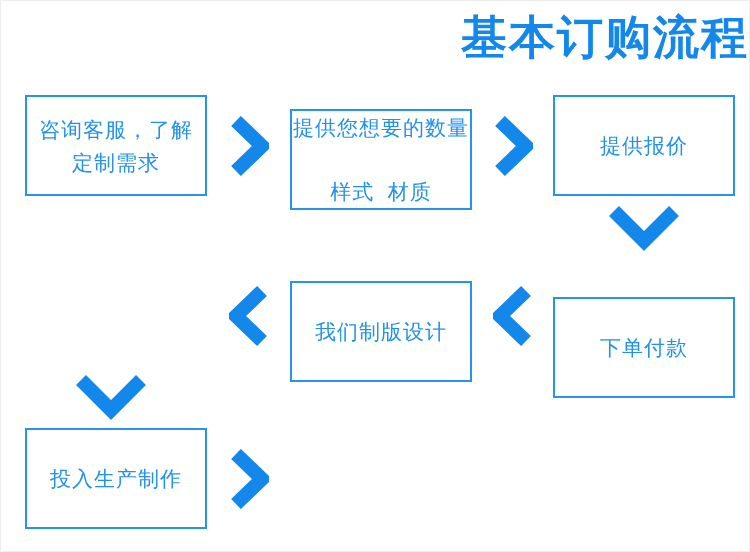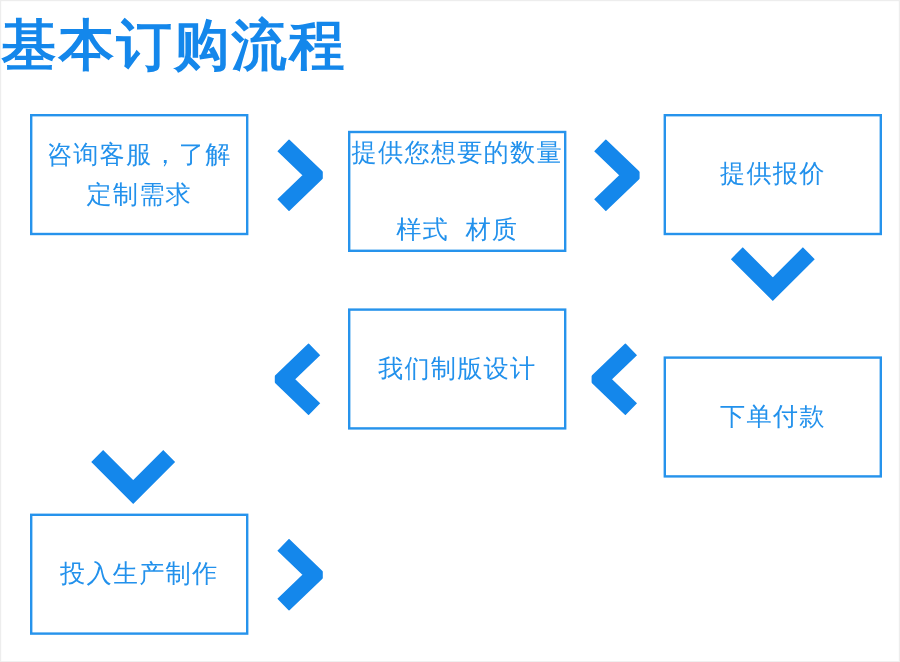--- a/index.html
+++ b/index.html
@@ -11,21 +11,21 @@
     border: 1px solid #ededed;
     box-sizing: border-box;
     overflow: hidden;
     font-family: "Liberation Sans", "DejaVu Sans", sans-serif;
   }
   .title {
     position: absolute;
     left: 0; top: 6px;
     width: 100%;
     margin: 0;
-    text-align: left;
+    text-align: right;
     font-size: 46px;
     font-weight: 900;
     letter-spacing: 2px;
     color: #1487EB;
   }
   .box {
     position: absolute;
     width: 182px;
     height: 101px;
     box-sizing: border-box;
@@ -97,21 +97,21 @@
       </svg>
   </div>
 
 
   <div class="arrow" style="left:228px; top:285px;">
     <svg width="40" height="60" viewBox="0 0 40 60">
         <path d="M33 5 L7 30 L33 55"></path>
       </svg>
   </div>
 
-  <div class="box" style="left:289px; top:256px;">
+  <div class="box" style="left:289px; top:280px;">
     <span class="line">我们制版设计</span>
   </div>
 
   <div class="arrow" style="left:492px; top:285px;">
     <svg width="40" height="60" viewBox="0 0 40 60">
         <path d="M33 5 L7 30 L33 55"></path>
       </svg>
   </div>
 
   <div class="box" style="left:552px; top:264px;margin-top:32px;">

